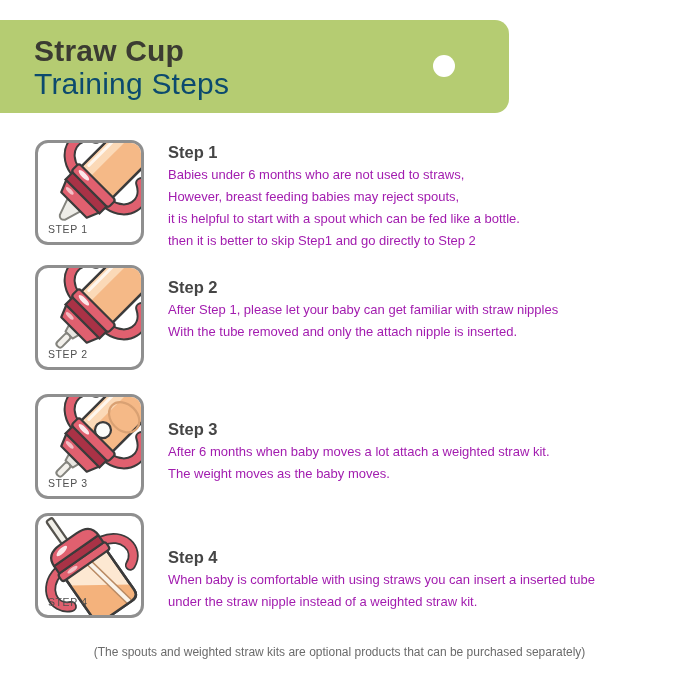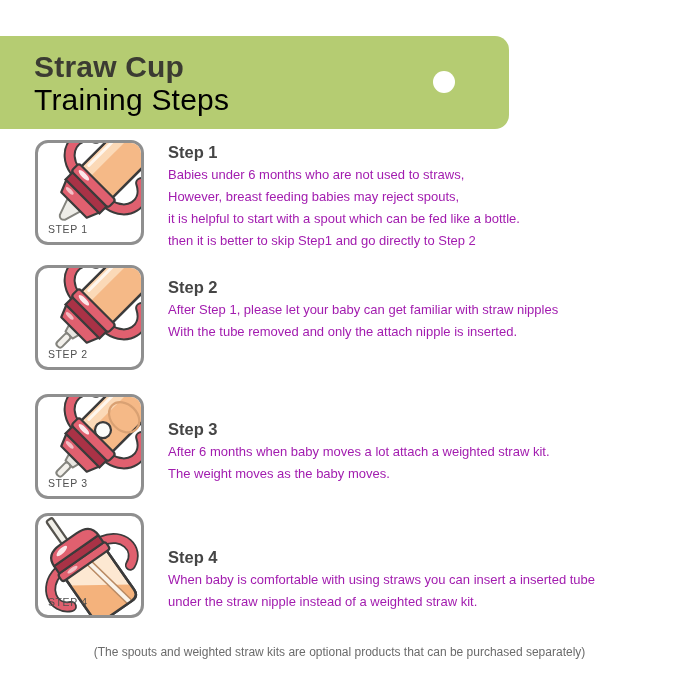--- a/index.html
+++ b/index.html
@@ -10,42 +10,42 @@
     position: relative;
     width: 679px;
     height: 679px;
     background: #ffffff;
     overflow: hidden;
   }
 
   
   .banner {
     position: absolute;
-    top: 36px; left: 0;
+    top: 20px; left: 0;
     width: 509px; height: 93px;
     background: #b5cc72;
     border-radius: 0 14px 14px 0;
   }
   .banner-title {
     position: absolute;
     left: 34px; top: 14px;
     font-size: 30px;
     font-weight: bold;
     line-height: 34px;
     color: #3b3b32;
     letter-spacing: 0.2px;
     white-space: nowrap;
   }
   .banner-subtitle {
     position: absolute;
     left: 34px; top: 47px;
     font-size: 30px;
     font-weight: normal;
     line-height: 34px;
-    color: #000000;
+    color: #0c4a6e;
     letter-spacing: 0.2px;
     white-space: nowrap;
   }
   .banner-hole {
     position: absolute;
     left: 433px; top: 35px;
     width: 22px; height: 22px;
     border-radius: 50%;
     background: #ffffff;
   }

